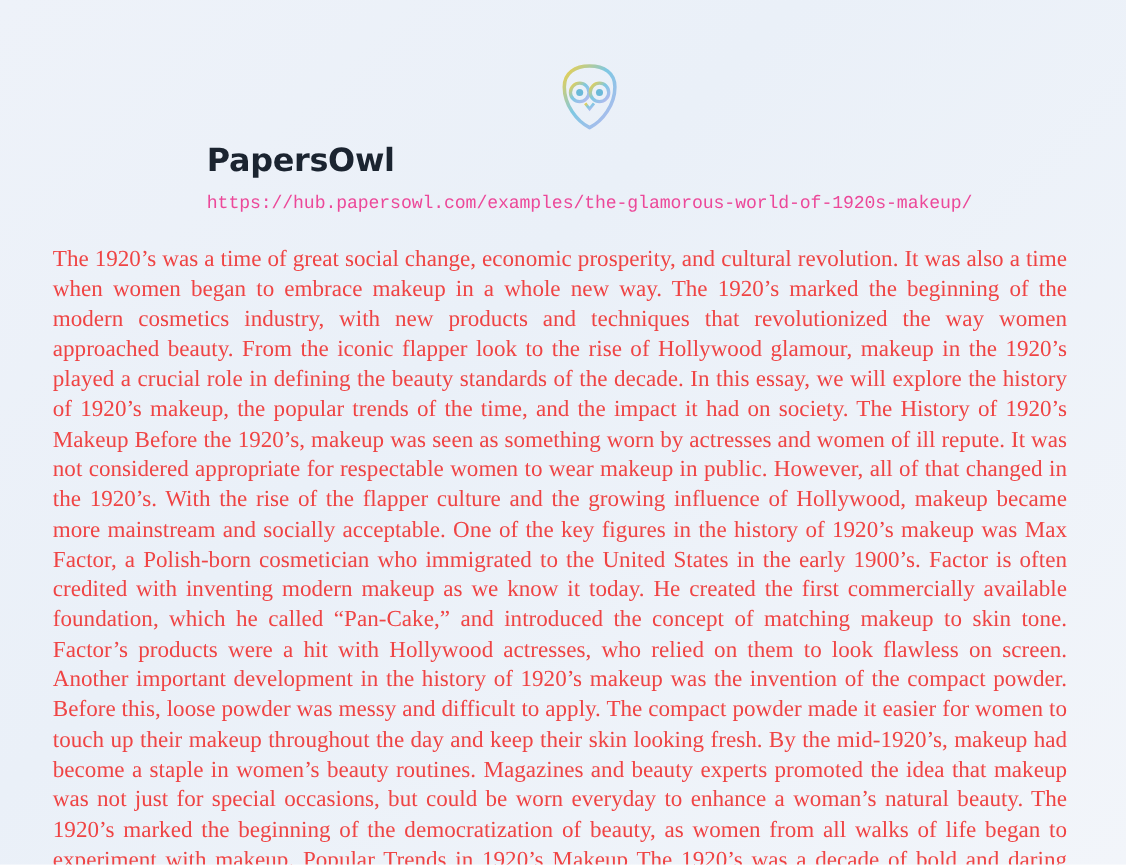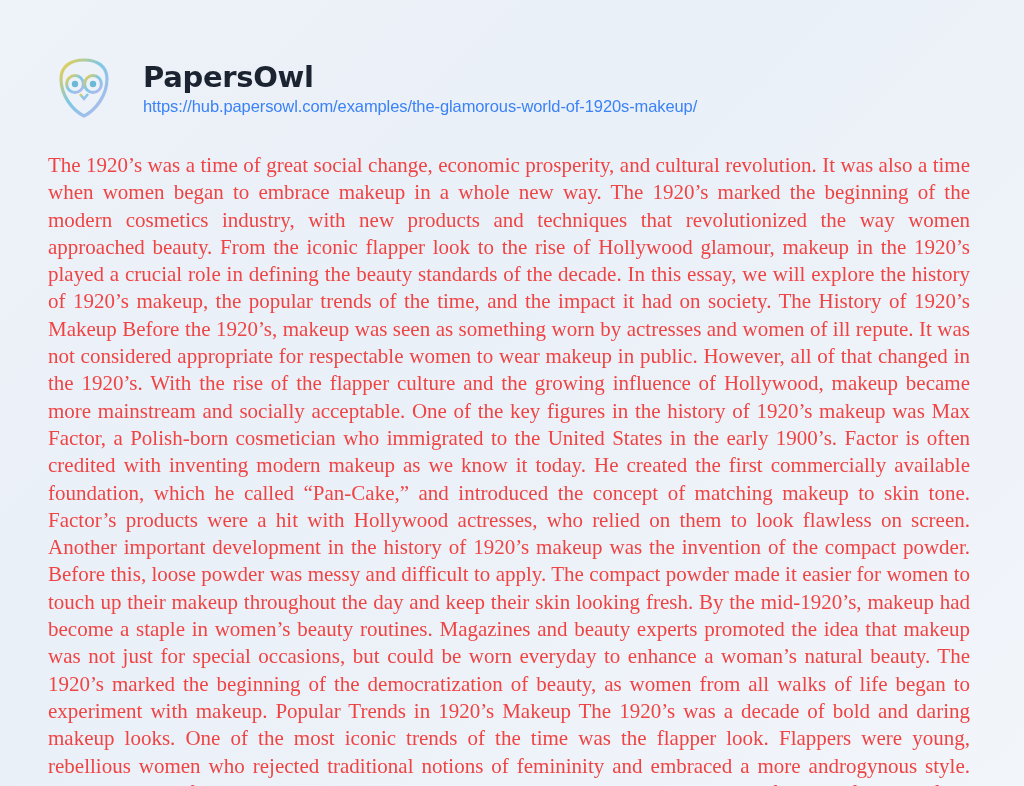--- a/index.html
+++ b/index.html
@@ -17,21 +17,22 @@
     position: relative;
     width: 1024px;
     height: 786px;
     box-sizing: border-box;
     padding: 0;
   }
   .header {
     display: flex;
     align-items: center;
     padding: 52px 0 0 48px;
-    gap: 23px;
+    gap: 4px;
+    flex-direction: column;
   }
   .logo-wrap {
     width: 72px;
     height: 72px;
     flex: none;
     display: flex;
     align-items: center;
     justify-content: center;
   }
   .brand-block {
@@ -42,24 +43,24 @@
   }
   .brand-name {
     font-family: "DejaVu Sans", sans-serif;
     font-size: 29px;
     font-weight: bold;
     color: #1b2430;
     letter-spacing: -0.3px;
     line-height: 1.1;
   }
   .brand-url {
-    font-family: Liberation Sans, sans-serif;
+    font-family: Liberation Mono, monospace;
     font-size: 16.5px;
-    color: #3b82f6;
-    margin-top: 3px;
+    color: #ec4899;
+    margin-top: 13px;
     letter-spacing: -0.1px;
   }
   .content {
     padding: 28px 56px 0 48px;
   }
   h1.doc-title {
     font-family: "DejaVu Sans", sans-serif;
     font-size: 30px;
     font-weight: normal;
     color: #1d242d;

